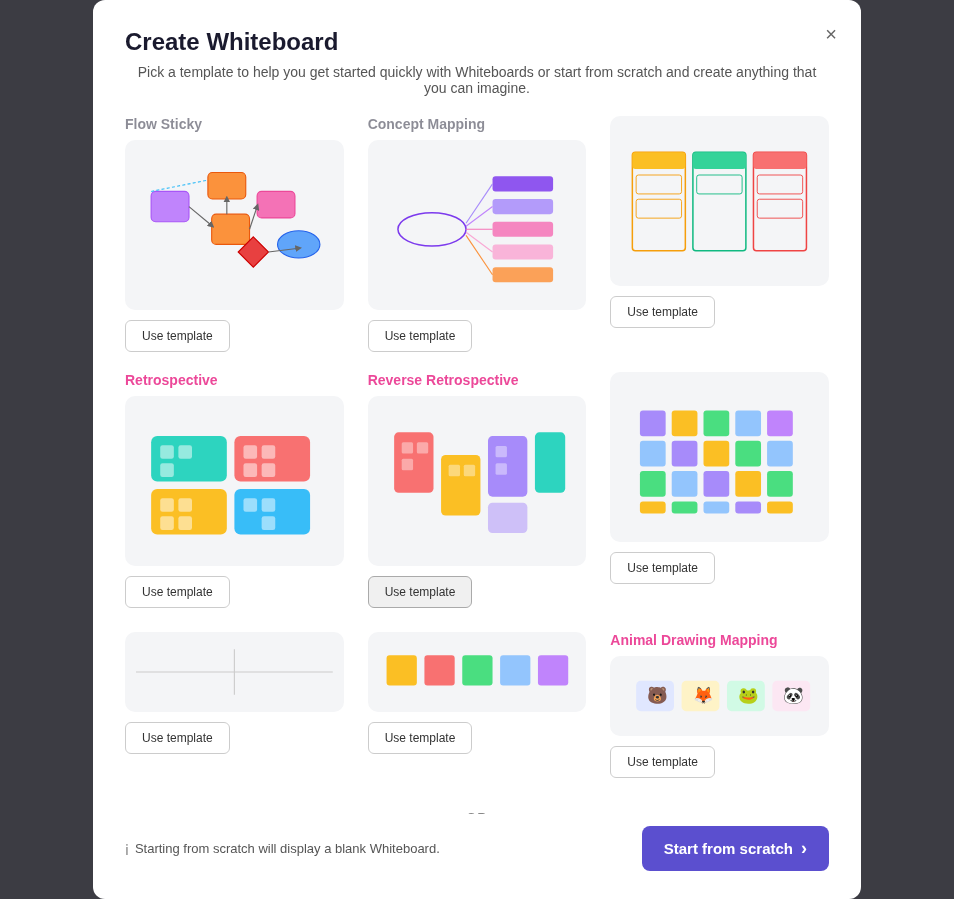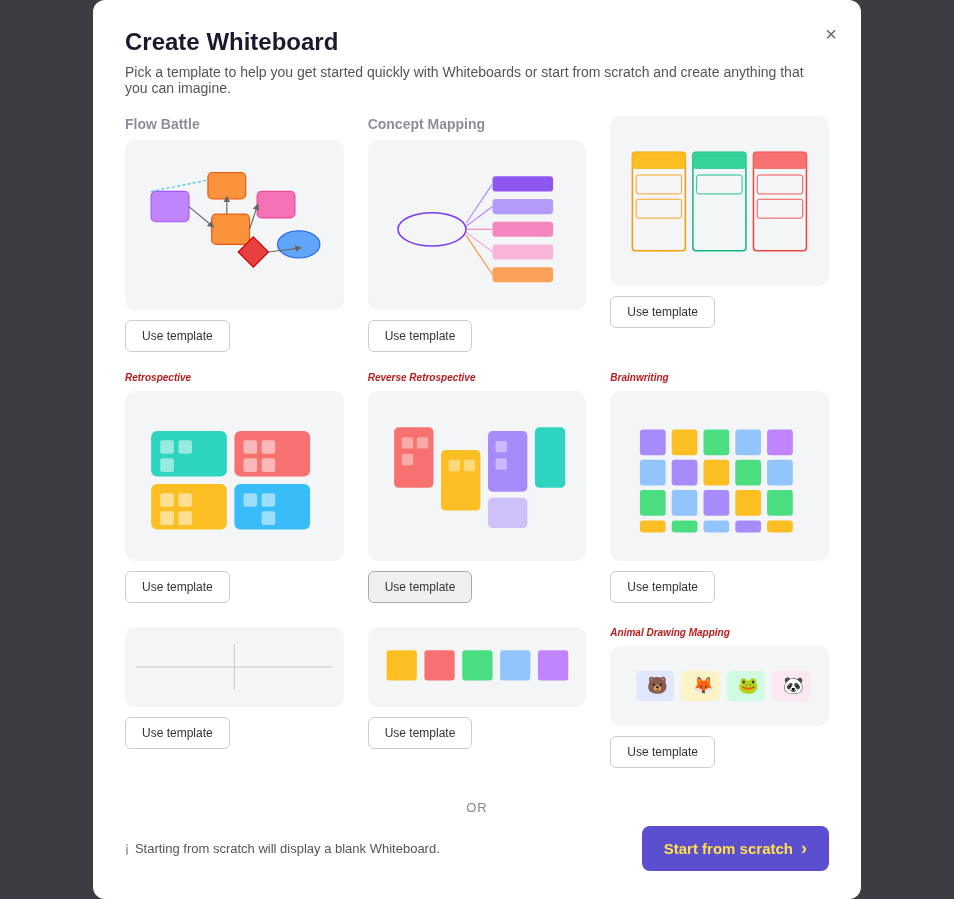--- a/index.html
+++ b/index.html
@@ -35,20 +35,21 @@
     }
     .modal-title {
       font-size: 24px;
       font-weight: 700;
       color: #1a1a2e;
       margin-bottom: 8px;
     }
     .modal-subtitle {
       font-size: 14px;
       color: #555;
+      text-align: center;
     }
     .close-btn {
       position: absolute;
       top: 20px;
       right: 20px;
       background: none;
       border: none;
       cursor: pointer;
       color: #666;
       font-size: 20px;
@@ -63,25 +64,24 @@
     .templates-grid {
       display: grid;
       grid-template-columns: 1fr 1fr 1fr;
       gap: 24px 24px;
     }
     .template-item {
       display: flex;
       flex-direction: column;
     }
     .template-name {
-      font-size: 10px;
+      font-size: 14px;
       font-weight: 600;
-      color: #b91c1c;
+      color: #ec4899;
       margin-bottom: 8px;
-      font-style: italic;
     }
     .template-card {
       background: #f4f5f7;
       border-radius: 10px;
       height: 170px;
       display: flex;
       align-items: center;
       justify-content: center;
       margin-bottom: 10px;
       overflow: hidden;
@@ -121,21 +121,21 @@
       gap: 6px;
       font-size: 13px;
       color: #555;
     }
     .info-icon {
       color: #888;
       font-size: 15px;
     }
     .start-scratch-btn {
       background: #5b4fcf;
-      color: #fde047;
+      color: #ffffff;
       border: none;
       border-radius: 8px;
       padding: 12px 22px;
       font-size: 15px;
       font-weight: 600;
       cursor: pointer;
       display: flex;
       align-items: center;
       gap: 8px;
     }
@@ -170,21 +170,21 @@
     <div class="modal-header">
       <h1 class="modal-title">Create Whiteboard</h1>
       <p class="modal-subtitle">Pick a template to help you get started quickly with Whiteboards or start from scratch and create anything that you can imagine.</p>
       <button class="close-btn">×</button>
     </div>
 
     <div class="modal-body">
 
       <div class="templates-grid" style="margin-bottom: 0;">
         <div class="template-item">
-          <div class="partial-top">Flow Battle</div>
+          <div class="partial-top">Flow Sticky</div>
           <div class="template-card">
             <svg class="preview-svg" viewBox="0 0 260 150" xmlns="http://www.w3.org/2000/svg">
 
               <rect x="20" y="30" width="50" height="40" rx="6" fill="#c084fc" stroke="#a855f7" stroke-width="1.5"></rect>
               <rect x="100" y="60" width="50" height="40" rx="6" fill="#fb923c" stroke="#ea580c" stroke-width="1.5"></rect>
               <polygon points="155,90 175,110 155,130 135,110" fill="#e84040" stroke="#c00" stroke-width="1.5"></polygon>
               <ellipse cx="215" cy="100" rx="28" ry="18" fill="#60a5fa" stroke="#2563eb" stroke-width="1.5"></ellipse>
               <rect x="95" y="5" width="50" height="35" rx="6" fill="#fb923c" stroke="#ea580c" stroke-width="1.5"></rect>
               <rect x="160" y="30" width="50" height="35" rx="6" fill="#f472b6" stroke="#ec4899" stroke-width="1.5"></rect>
 
@@ -303,21 +303,20 @@
               <rect x="92" y="58" width="15" height="15" rx="2" fill="rgba(255,255,255,0.4)"></rect>
               <rect x="112" y="58" width="15" height="15" rx="2" fill="rgba(255,255,255,0.4)"></rect>
               <rect x="154" y="33" width="15" height="15" rx="2" fill="rgba(255,255,255,0.4)"></rect>
               <rect x="154" y="56" width="15" height="15" rx="2" fill="rgba(255,255,255,0.4)"></rect>
             </svg>
           </div>
           <button class="use-template-btn active">Use template</button>
         </div>
 
         <div class="template-item">
-          <div class="template-name">Brainwriting</div>
           <div class="template-card">
             <svg class="preview-svg" viewBox="0 0 260 160" xmlns="http://www.w3.org/2000/svg">
 
               <defs>
                 <rect id="sq" width="34" height="34" rx="4"></rect>
               </defs>
 
               <rect x="25" y="18" width="34" height="34" rx="4" fill="#a78bfa"></rect>
               <rect x="67" y="18" width="34" height="34" rx="4" fill="#fbbf24"></rect>
               <rect x="109" y="18" width="34" height="34" rx="4" fill="#4ade80"></rect>

